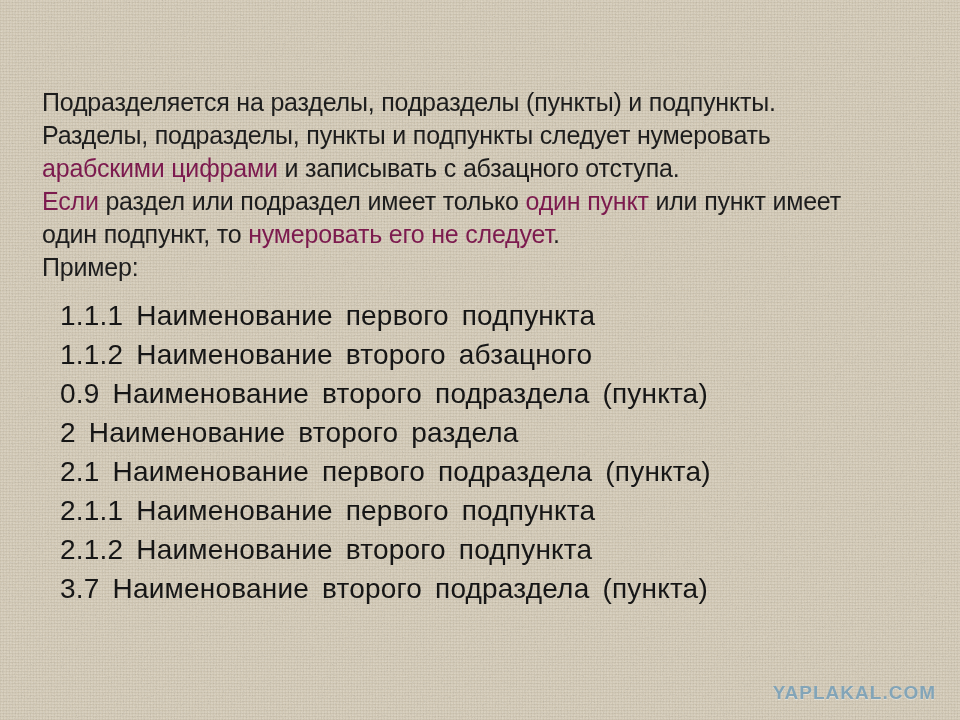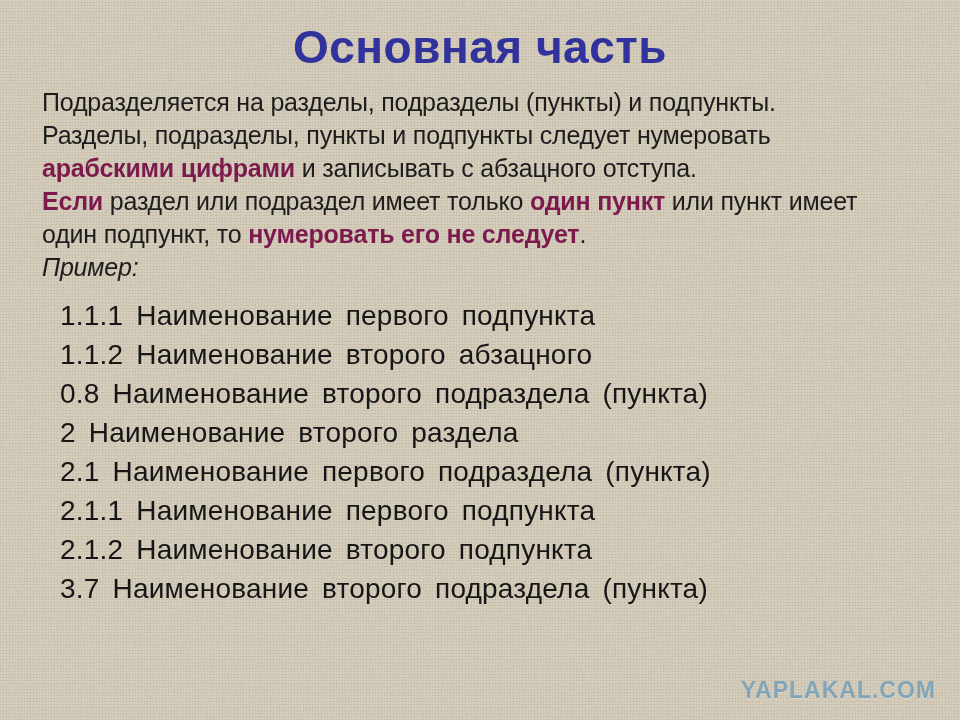--- a/index.html
+++ b/index.html
@@ -36,33 +36,33 @@
     color:var(--title);
     letter-spacing:0.5px;
   }
   .body-text{
     position:absolute; left:42px; top:86px; width:902px;
     font-size:25px; line-height:33px;
     color:var(--text);
     letter-spacing:-0.2px;
   }
   .seg-n{ font-weight:normal; }
-  .seg-a{ font-weight:bold; color:var(--accent); }
-  .seg-i{ font-style:italic; }
+  .seg-a{ font-weight:normal; color:var(--accent); }
+  .seg-i{ }
 
   .example-list{
     position:absolute; left:60px; top:296px;
     font-size:28px; line-height:39px;
     color:#161616;
     letter-spacing:0.2px;
     word-spacing:5px;
   }
   .watermark{
     position:absolute; right:24px; bottom:16px;
-    font-size:23px; font-weight:bold;
+    font-size:19px; font-weight:bold;
     color:var(--watermark);
     letter-spacing:1px;
     text-shadow:0 1px 0 rgba(255,255,255,0.35);
     opacity:0.95;
   }
 </style>
 </head>
 <body>
 
 <div class="slide">
@@ -77,28 +77,27 @@
         <feComponentTransfer>
           <feFuncA type="linear" slope="0.30" intercept="0"></feFuncA>
         </feComponentTransfer>
       </filter>
     </defs>
     <rect width="960" height="720" filter="url(#grain)"></rect>
   </svg>
 
   <div class="content">
 
-    <div class="title">Основная часть</div>
 
     <div class="body-text"><span class="seg-n">Подразделяется на разделы, подразделы (пункты) и подпункты.</span><br><span class="seg-n">Разделы, подразделы, пункты и подпункты следует нумеровать</span><br><span class="seg-a">арабскими цифрами</span><span class="seg-n"> и записывать с абзацного отступа.</span><br><span class="seg-a">Если</span><span class="seg-n"> раздел или подраздел имеет только </span><span class="seg-a">один пункт</span><span class="seg-n"> или пункт имеет</span><br><span class="seg-n">один подпункт, то </span><span class="seg-a">нумеровать его не следует</span><span class="seg-n">.</span><br><span class="seg-i">Пример:</span></div>
 
     <div class="example-list">
         <div class="example-item">1.1.1 Наименование первого подпункта</div>
         <div class="example-item">1.1.2 Наименование второго абзацного</div>
-        <div class="example-item">0.8 Наименование второго подраздела (пункта)</div>
+        <div class="example-item">0.9 Наименование второго подраздела (пункта)</div>
         <div class="example-item">2 Наименование второго раздела</div>
         <div class="example-item">2.1 Наименование первого подраздела (пункта)</div>
         <div class="example-item">2.1.1 Наименование первого подпункта</div>
         <div class="example-item">2.1.2 Наименование второго подпункта</div>
         <div class="example-item">3.7 Наименование второго подраздела (пункта)</div>
       </div>
 
     <div class="watermark">YAPLAKAL.COM</div>
 
   </div>

